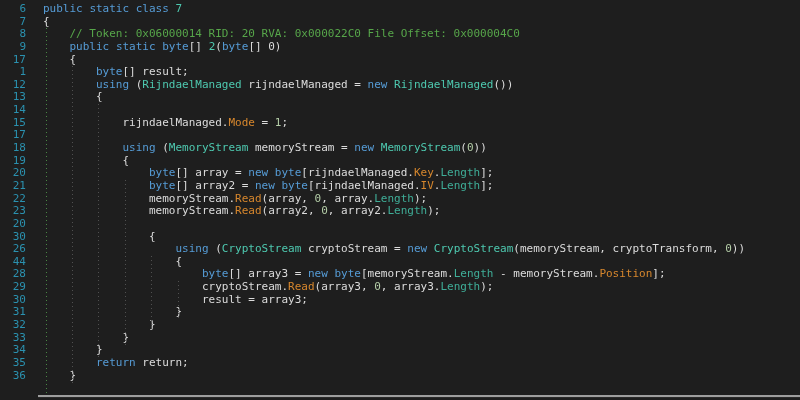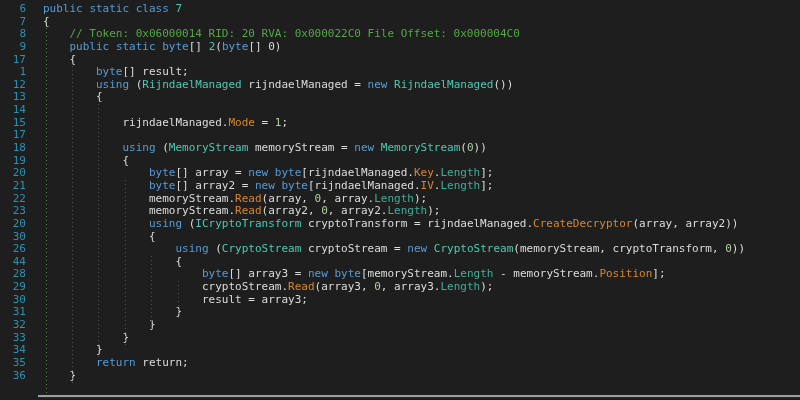--- a/index.html
+++ b/index.html
@@ -83,21 +83,21 @@
       <div class="row"><span class="ln">13</span><span class="code">        <span class="tk-p">{</span></span></div>
       <div class="row"><span class="ln">14</span></div>
       <div class="row"><span class="ln">15</span><span class="code">            <span class="tk-p">rijndaelManaged.</span><span class="tk-m">Mode</span><span class="tk-p"> = </span><span class="tk-n">1</span><span class="tk-p">;</span></span></div>
       <div class="row"><span class="ln">17</span></div>
       <div class="row"><span class="ln">18</span><span class="code">            <span class="tk-k">using</span><span class="tk-p"> (</span><span class="tk-t">MemoryStream</span><span class="tk-p"> memoryStream = </span><span class="tk-k">new</span><span class="tk-p"> </span><span class="tk-t">MemoryStream</span><span class="tk-p">(</span><span class="tk-n">0</span><span class="tk-p">))</span></span></div>
       <div class="row"><span class="ln">19</span><span class="code">            <span class="tk-p">{</span></span></div>
       <div class="row"><span class="ln">20</span><span class="code">                <span class="tk-k">byte</span><span class="tk-p">[] array = </span><span class="tk-k">new</span><span class="tk-p"> </span><span class="tk-k">byte</span><span class="tk-p">[rijndaelManaged.</span><span class="tk-m">Key</span><span class="tk-p">.</span><span class="tk-pr">Length</span><span class="tk-p">];</span></span></div>
       <div class="row"><span class="ln">21</span><span class="code">                <span class="tk-k">byte</span><span class="tk-p">[] array2 = </span><span class="tk-k">new</span><span class="tk-p"> </span><span class="tk-k">byte</span><span class="tk-p">[rijndaelManaged.</span><span class="tk-m">IV</span><span class="tk-p">.</span><span class="tk-pr">Length</span><span class="tk-p">];</span></span></div>
       <div class="row"><span class="ln">22</span><span class="code">                <span class="tk-p">memoryStream.</span><span class="tk-m">Read</span><span class="tk-p">(array, </span><span class="tk-n">0</span><span class="tk-p">, array.</span><span class="tk-pr">Length</span><span class="tk-p">);</span></span></div>
       <div class="row"><span class="ln">23</span><span class="code">                <span class="tk-p">memoryStream.</span><span class="tk-m">Read</span><span class="tk-p">(array2, </span><span class="tk-n">0</span><span class="tk-p">, array2.</span><span class="tk-pr">Length</span><span class="tk-p">);</span></span></div>
-      <div class="row"><span class="ln">20</span><span class="code">                <span class="tk-k">using</span><span class="tk-p"> (</span><span class="tk-t">ICryptoTransform</span><span class="tk-p"> cryptoTransform = rijndaelManaged.</span><span class="tk-m">CreateDecryptor</span><span class="tk-p">(array, array2))</span></span></div>
+      <div class="row"><span class="ln">20</span></div>
       <div class="row"><span class="ln">30</span><span class="code">                <span class="tk-p">{</span></span></div>
       <div class="row"><span class="ln">26</span><span class="code">                    <span class="tk-k">using</span><span class="tk-p"> (</span><span class="tk-t">CryptoStream</span><span class="tk-p"> cryptoStream = </span><span class="tk-k">new</span><span class="tk-p"> </span><span class="tk-t">CryptoStream</span><span class="tk-p">(memoryStream, cryptoTransform, </span><span class="tk-n">0</span><span class="tk-p">))</span></span></div>
       <div class="row"><span class="ln">44</span><span class="code">                    <span class="tk-p">{</span></span></div>
       <div class="row"><span class="ln">28</span><span class="code">                        <span class="tk-k">byte</span><span class="tk-p">[] array3 = </span><span class="tk-k">new</span><span class="tk-p"> </span><span class="tk-k">byte</span><span class="tk-p">[memoryStream.</span><span class="tk-pr">Length</span><span class="tk-p"> - memoryStream.</span><span class="tk-m">Position</span><span class="tk-p">];</span></span></div>
       <div class="row"><span class="ln">29</span><span class="code">                        <span class="tk-p">cryptoStream.</span><span class="tk-m">Read</span><span class="tk-p">(array3, </span><span class="tk-n">0</span><span class="tk-p">, array3.</span><span class="tk-pr">Length</span><span class="tk-p">);</span></span></div>
       <div class="row"><span class="ln">30</span><span class="code">                        <span class="tk-p">result = array3;</span></span></div>
       <div class="row"><span class="ln">31</span><span class="code">                    <span class="tk-p">}</span></span></div>
       <div class="row"><span class="ln">32</span><span class="code">                <span class="tk-p">}</span></span></div>
       <div class="row"><span class="ln">33</span><span class="code">            <span class="tk-p">}</span></span></div>
       <div class="row"><span class="ln">34</span><span class="code">        <span class="tk-p">}</span></span></div>

